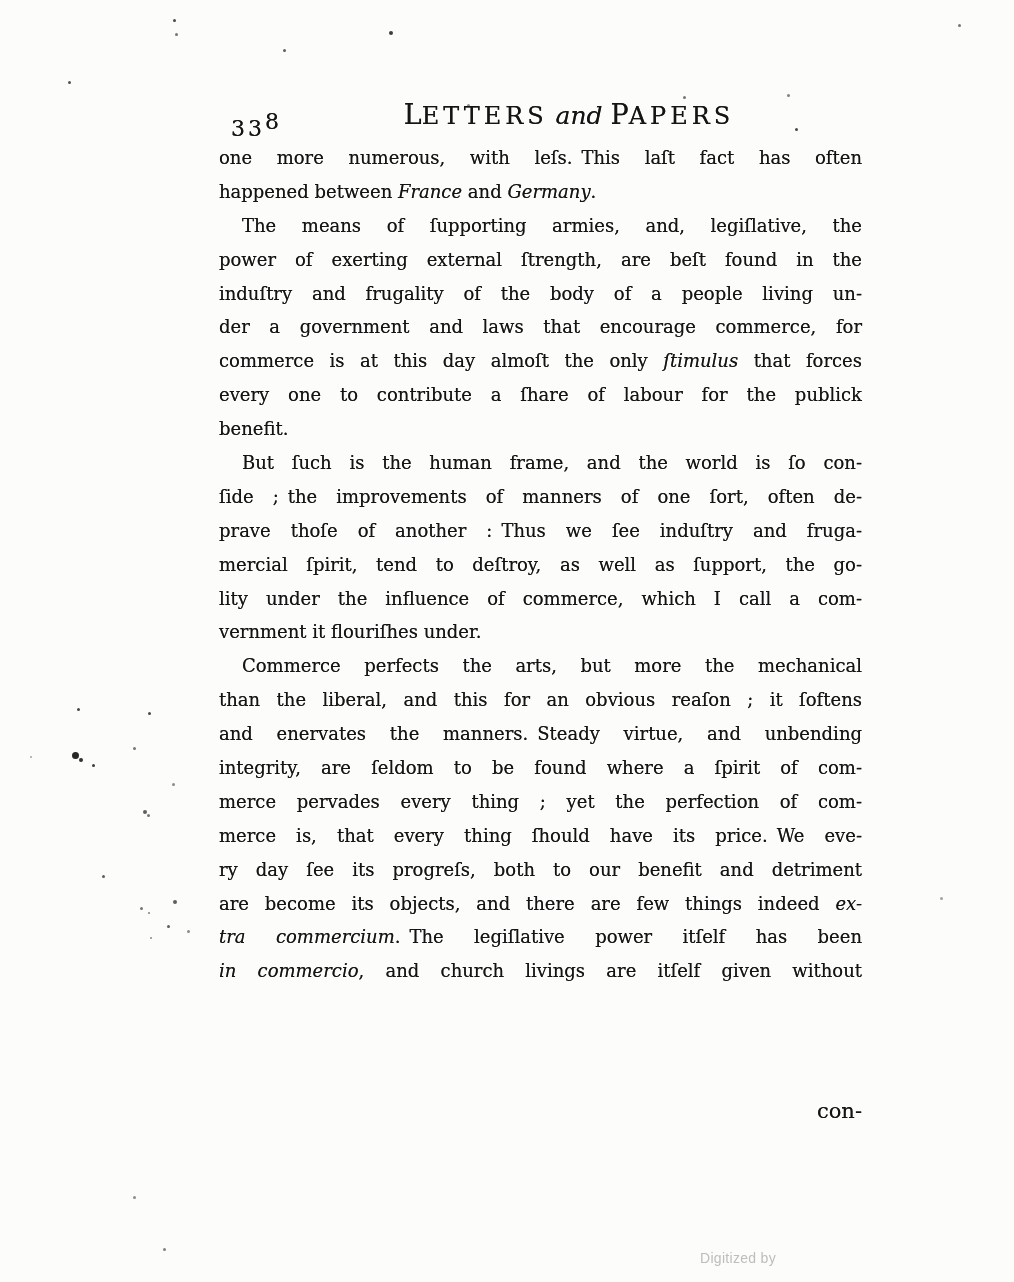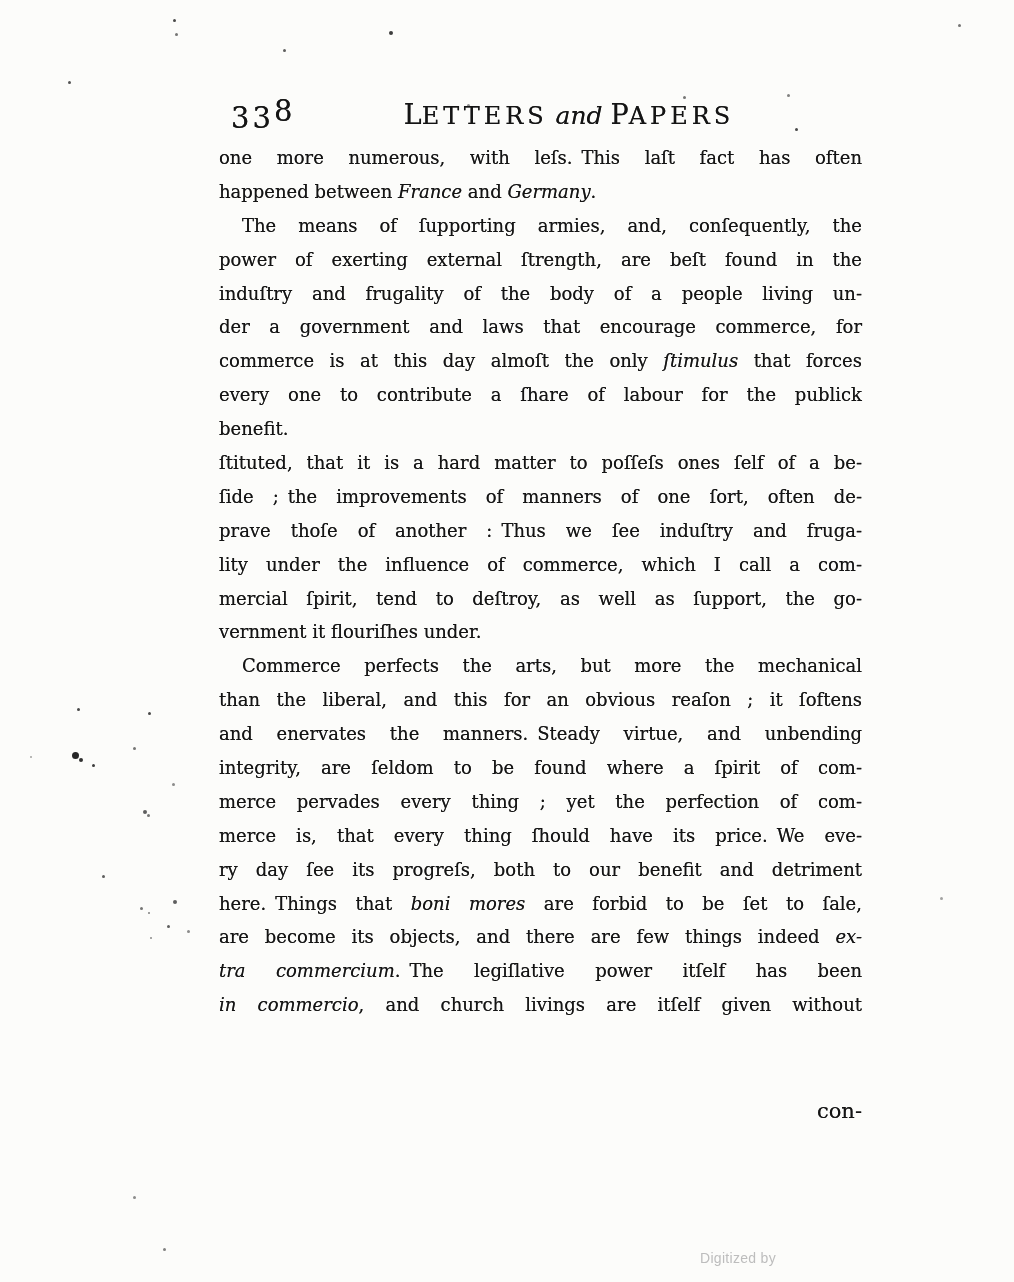--- a/index.html
+++ b/index.html
@@ -6,22 +6,22 @@
   body{
     width:1014px;height:1282px;position:relative;overflow:hidden;
     background:#fcfcfa;
     font-family:"DejaVu Serif","Liberation Serif",serif;
     color:#141414;
   }
   .scanpage{position:absolute;inset:0;}
 
   
   .pagenum{
-    position:absolute;left:231px;top:101px;
-    font-size:29px;letter-spacing:3px;
+    position:absolute;left:231px;top:116px;
+    font-size:22px;letter-spacing:3px;
     text-shadow:0 0 .6px rgba(0,0,0,.7);
   }
   .pagenum .raised{position:relative;top:-7px;}
   .running-title{
     position:absolute;left:219px;top:99px;width:700px;
     text-align:center;white-space:nowrap;
     text-shadow:0 0 .6px rgba(0,0,0,.7);
   }
   .running-title .big{font-size:27px;}
   .running-title .caps{font-size:24px;letter-spacing:4px;}
@@ -71,41 +71,40 @@
 
 <div class="scanpage">
 
   <div class="pagenum" id="pagenum"><span>33</span><span class="raised">8</span></div>
 
   <div class="running-title" id="running-title"><span class="big">L</span><span class="caps">ETTERS</span><span class="ital"> and </span><span class="big">P</span><span class="caps">APERS</span></div>
 
   <div class="bodytext" id="bodytext">
       <div class="tline just"><span>one more numerous, with leſs. This laſt fact has often</span></div>
       <div class="tline"><span>happened between </span><span class="it">France</span><span> and </span><span class="it">Germany</span><span>.</span></div>
-      <div class="tline just ind"><span>The means of ſupporting armies, and, conſequently, the</span></div>
+      <div class="tline just ind"><span>The means of ſupporting armies, and, legiſlative, the</span></div>
       <div class="tline just"><span>power of exerting external ſtrength, are beſt found in the</span></div>
       <div class="tline just"><span>induſtry and frugality of the body of a people living un-</span></div>
       <div class="tline just"><span>der a government and laws that encourage commerce, for</span></div>
       <div class="tline just"><span>commerce is at this day almoſt the only </span><span class="it">ſtimulus</span><span> that forces</span></div>
       <div class="tline just"><span>every one to contribute a ſhare of labour for the publick</span></div>
       <div class="tline"><span>benefit.</span></div>
-      <div class="tline just"><span>ſtituted, that it is a hard matter to poſſeſs ones ſelf of a be-</span></div>
+      <div class="tline just ind"><span>But ſuch is the human frame, and the world is ſo con-</span></div>
       <div class="tline just"><span>ſide ; the improvements of manners of one ſort, often de-</span></div>
       <div class="tline just"><span>prave thoſe of another : Thus we ſee induſtry and fruga-</span></div>
+      <div class="tline just"><span>mercial ſpirit, tend to deſtroy, as well as ſupport, the go-</span></div>
       <div class="tline just"><span>lity under the influence of commerce, which I call a com-</span></div>
-      <div class="tline just"><span>mercial ſpirit, tend to deſtroy, as well as ſupport, the go-</span></div>
       <div class="tline"><span>vernment it flouriſhes under.</span></div>
       <div class="tline just ind"><span>Commerce perfects the arts, but more the mechanical</span></div>
       <div class="tline just"><span>than the liberal, and this for an obvious reaſon ; it ſoftens</span></div>
       <div class="tline just"><span>and enervates the manners. Steady virtue, and unbending</span></div>
       <div class="tline just"><span>integrity, are ſeldom to be found where a ſpirit of com-</span></div>
       <div class="tline just"><span>merce pervades every thing ; yet the perfection of com-</span></div>
       <div class="tline just"><span>merce is, that every thing ſhould have its price. We eve-</span></div>
       <div class="tline just"><span>ry day ſee its progreſs, both to our benefit and detriment</span></div>
-      <div class="tline just"><span>here. Things that </span><span class="it">boni mores</span><span> are forbid to be ſet to ſale,</span></div>
       <div class="tline just"><span>are become its objects, and there are few things indeed </span><span class="it">ex-</span></div>
       <div class="tline just"><span class="it">tra commercium</span><span>. The legiſlative power itſelf has been</span></div>
       <div class="tline just"><span class="it">in commercio</span><span>, and church livings are itſelf given without</span></div>
     </div>
 
   <div class="catchword">con-</div>
 
   <div class="watermark">
     <span class="wm-prefix">Digitized by</span>
   </div>

